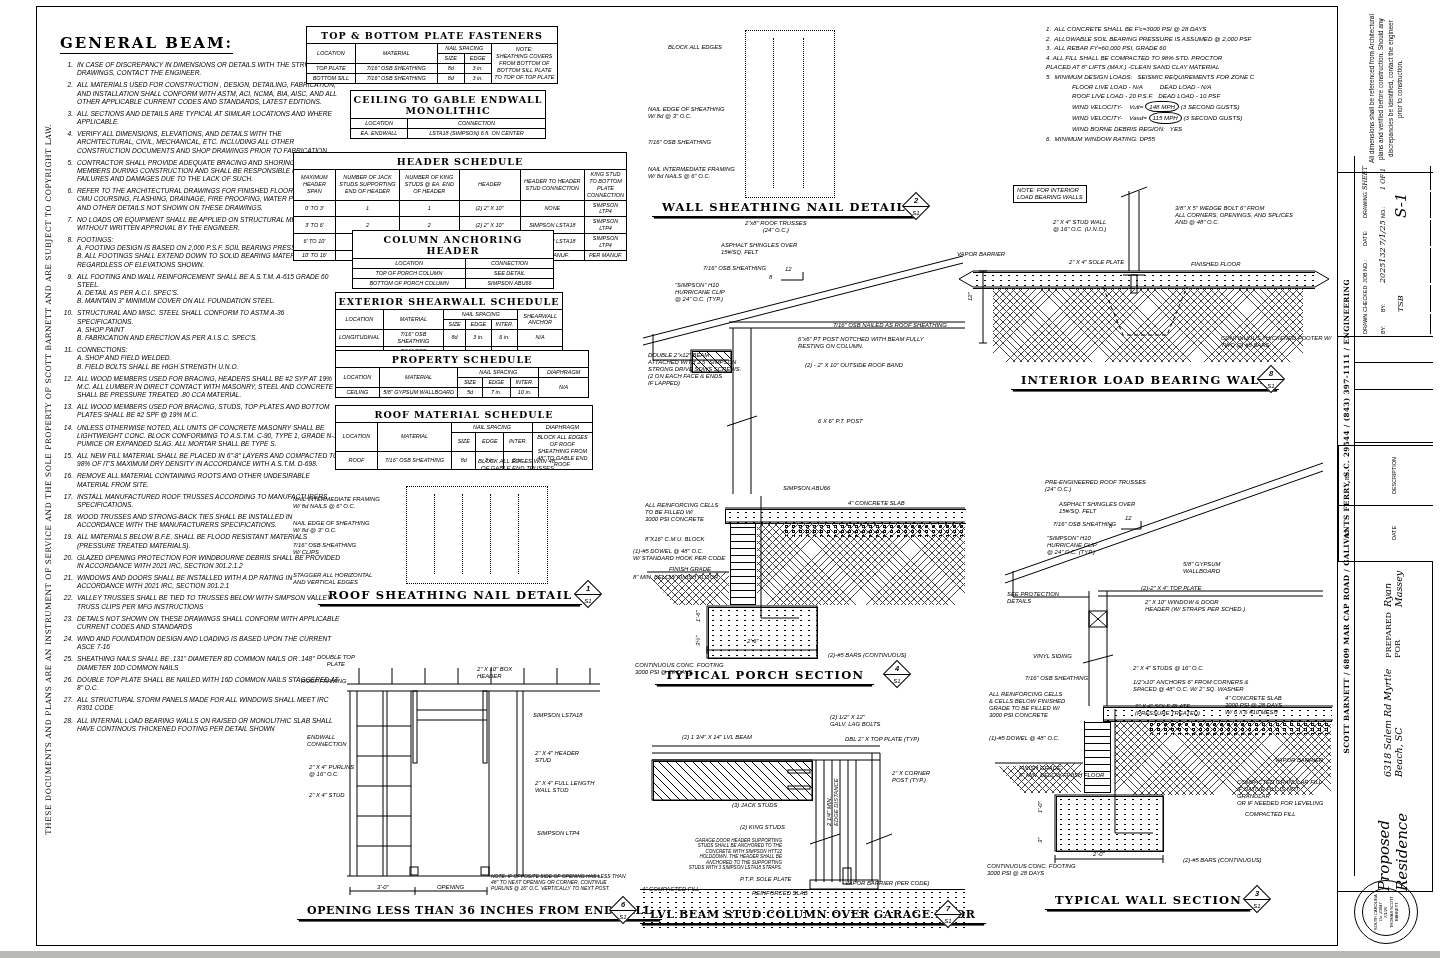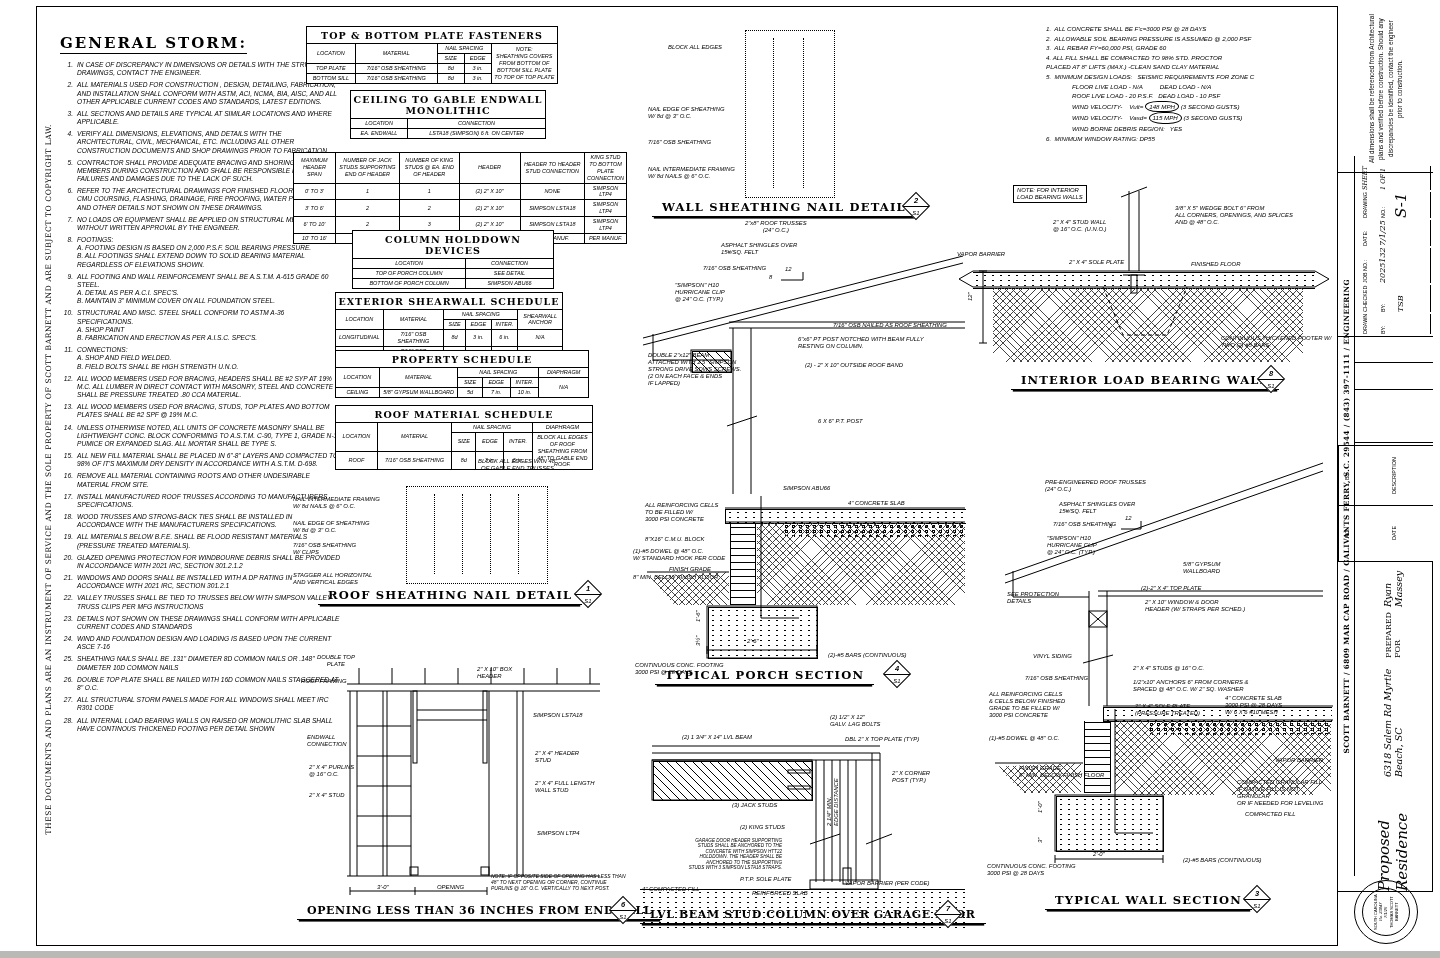--- a/index.html
+++ b/index.html
@@ -90,21 +90,21 @@
 
 <div class="sheet">
   <div class="frame"></div>
   <div class="pageedge"></div>
 
   <div class="copyright">
     <div class="rot90">THESE DOCUMENTS AND PLANS ARE AN INSTRUMENT OF SERVICE AND THE SOLE PROPERTY OF SCOTT BARNETT AND ARE SUBJECT TO COPYRIGHT LAW.</div>
   </div>
 
   <div class="panel" style="left:60px;top:34px;width:280px;height:826px">
-    <div class="gn-title">GENERAL STORM:</div>
+    <div class="gn-title">GENERAL BEAM:</div>
     <div style="margin-top:7px">
 
         <div class="note">
           <span class="nn">1.</span>
           <span class="txt">IN CASE OF DISCREPANCY IN DIMENSIONS OR DETAILS WITH THE STRUCTURAL DRAWINGS, CONTACT THE ENGINEER.</span>
         </div>
 
         <div class="note">
           <span class="nn">2.</span>
           <span class="txt">ALL MATERIALS USED FOR CONSTRUCTION , DESIGN, DETAILING, FABRICATION, AND INSTALLATION SHALL CONFORM WITH ASTM, ACI, NCMA, BIA, AISC, AND ALL OTHER APPLICABLE CURRENT CODES AND STANDARDS, LATEST EDITIONS.</span>
@@ -294,20 +294,23 @@
 
     <tr>
           <td>EA. ENDWALL</td>
           <td>LSTA18 (SIMPSON) 6 ft. ON CENTER</td>
         </tr>
       </tbody>
   </table>
 
   <table class="sched" style="left:293px;top:152px;width:334px">
     <tbody>
+      <tr>
+          <td class="ttl" colspan="6">HEADER SCHEDULE</td>
+        </tr>
       <tr>
         <td style="width:38px">MAXIMUM HEADER SPAN</td>
         <td style="width:62px">NUMBER OF JACK STUDS SUPPORTING END OF HEADER</td>
         <td style="width:58px">NUMBER OF KING STUDS @ EA. END OF HEADER</td>
         <td style="width:60px">HEADER</td>
         <td style="width:62px">HEADER TO HEADER STUD CONNECTION</td>
         <td>KING STUD TO BOTTOM PLATE CONNECTION</td>
       </tr>
 
     <tr>
@@ -342,21 +345,21 @@
           <td>PER MANUF.</td>
           <td>PER MANUF.</td>
       </tr>
       </tbody>
   </table>
 
   <table class="sched" style="left:352px;top:230px;width:202px">
     <tbody></tbody>
     <tbody>
       <tr>
-          <td class="ttl" colspan="2">COLUMN HOLDDOWN DEVICES</td>
+          <td class="ttl" colspan="2">COLUMN ANCHORING HEADER</td>
         </tr>
       <tr>
         <td style="width:108px">LOCATION</td>
         <td>CONNECTION</td>
       </tr>
 
     <tr>
           <td>TOP OF PORCH COLUMN</td>
           <td>SEE DETAIL</td>
         </tr>

